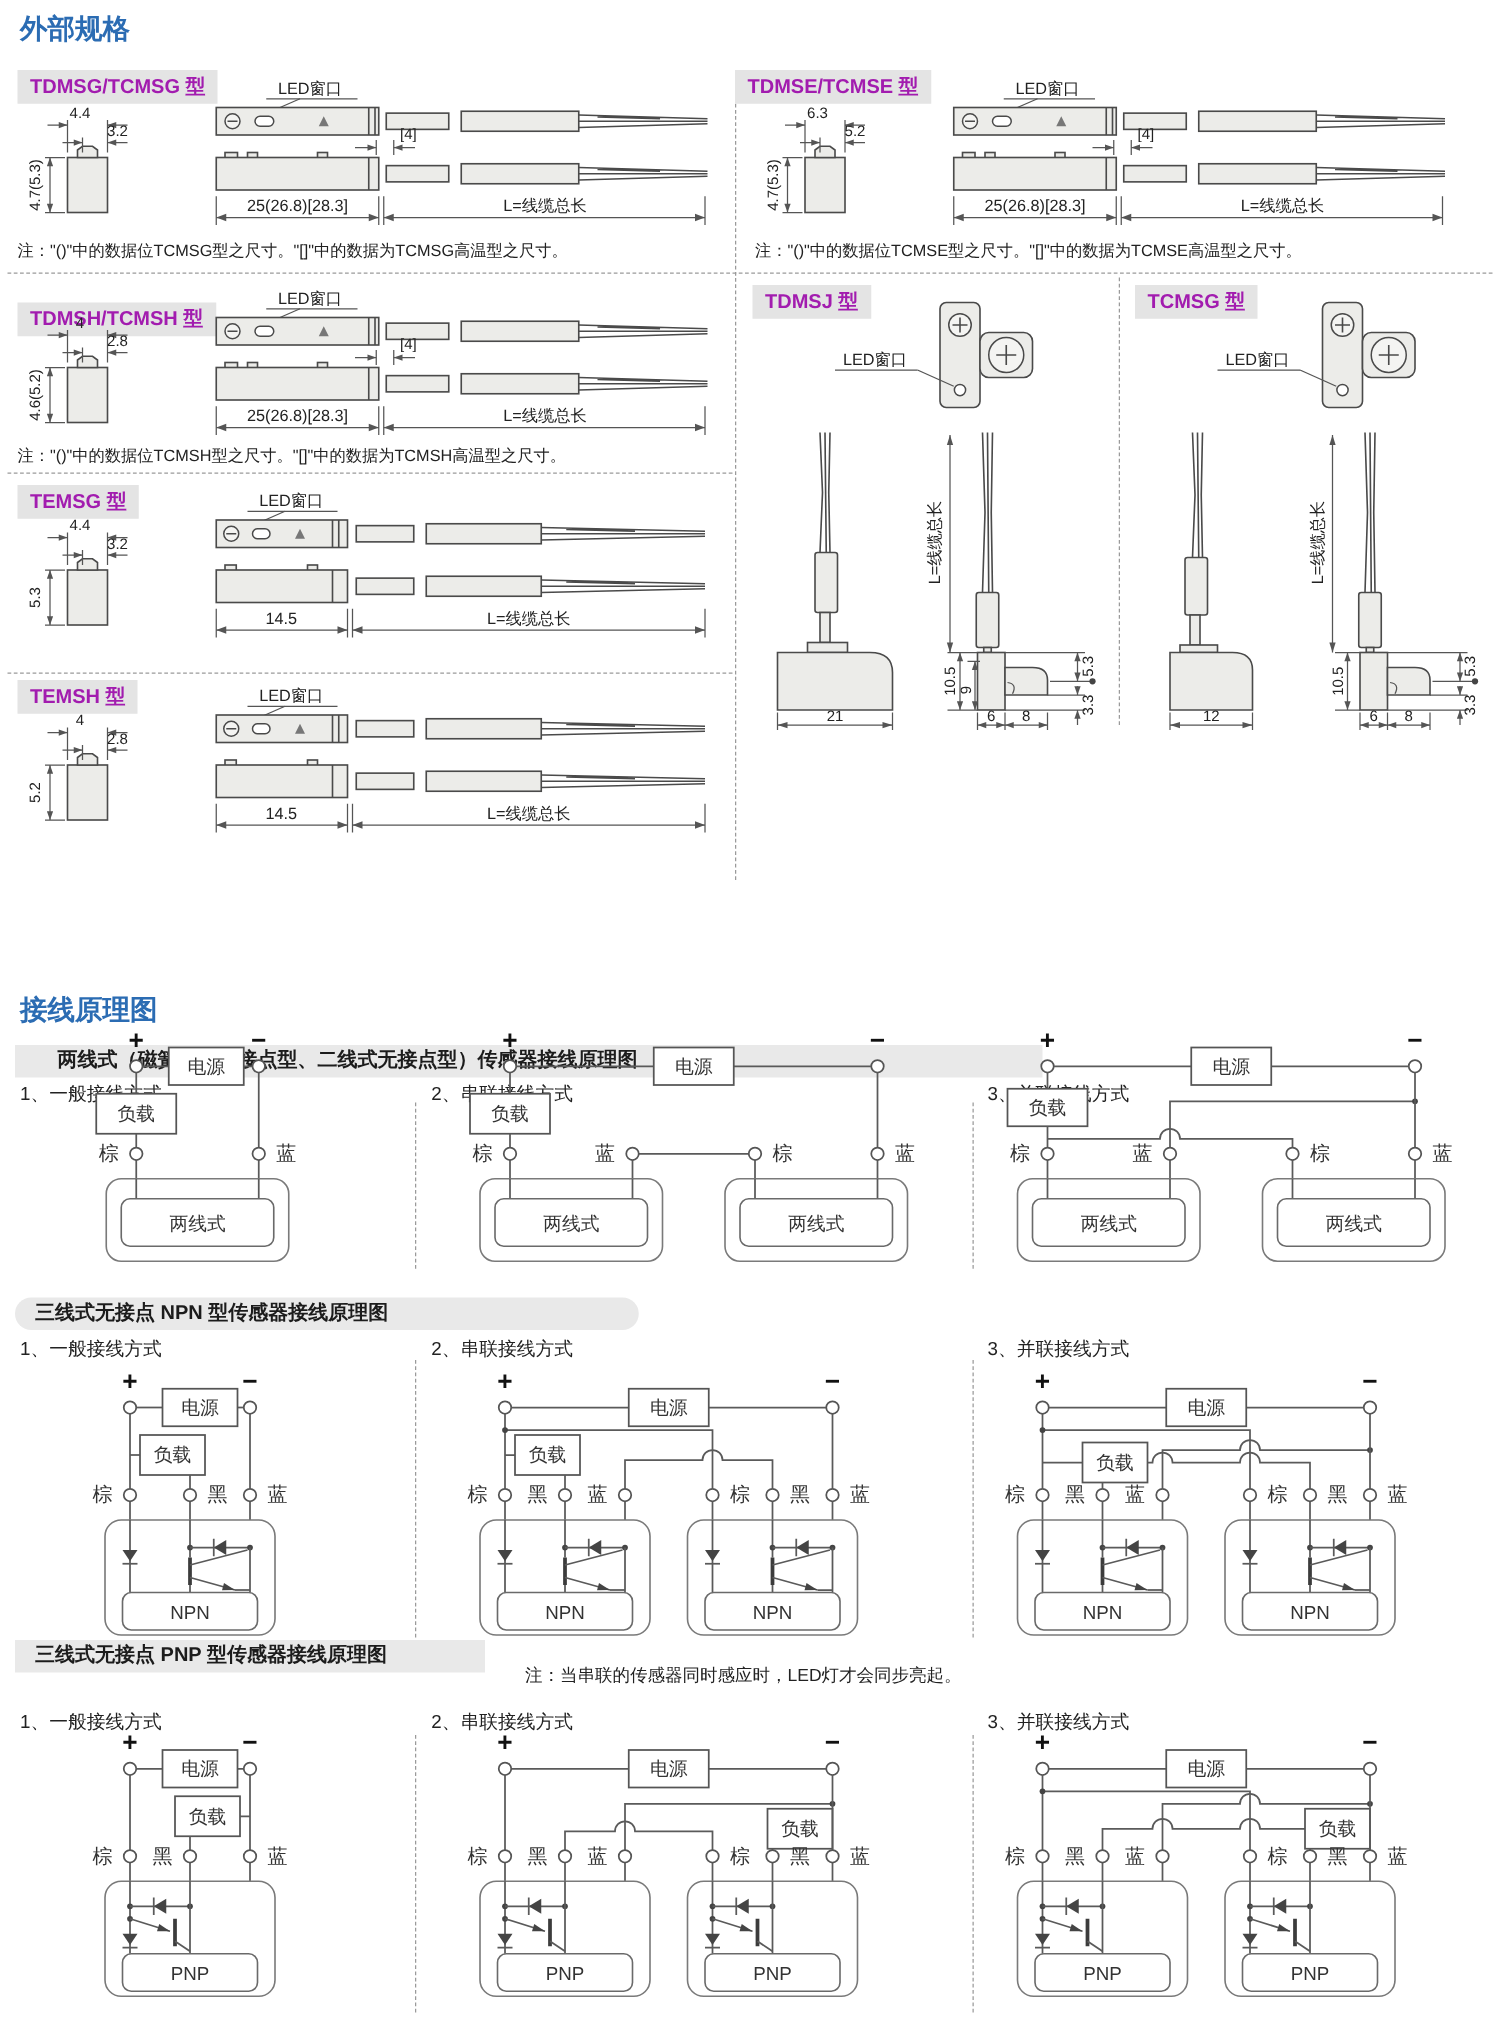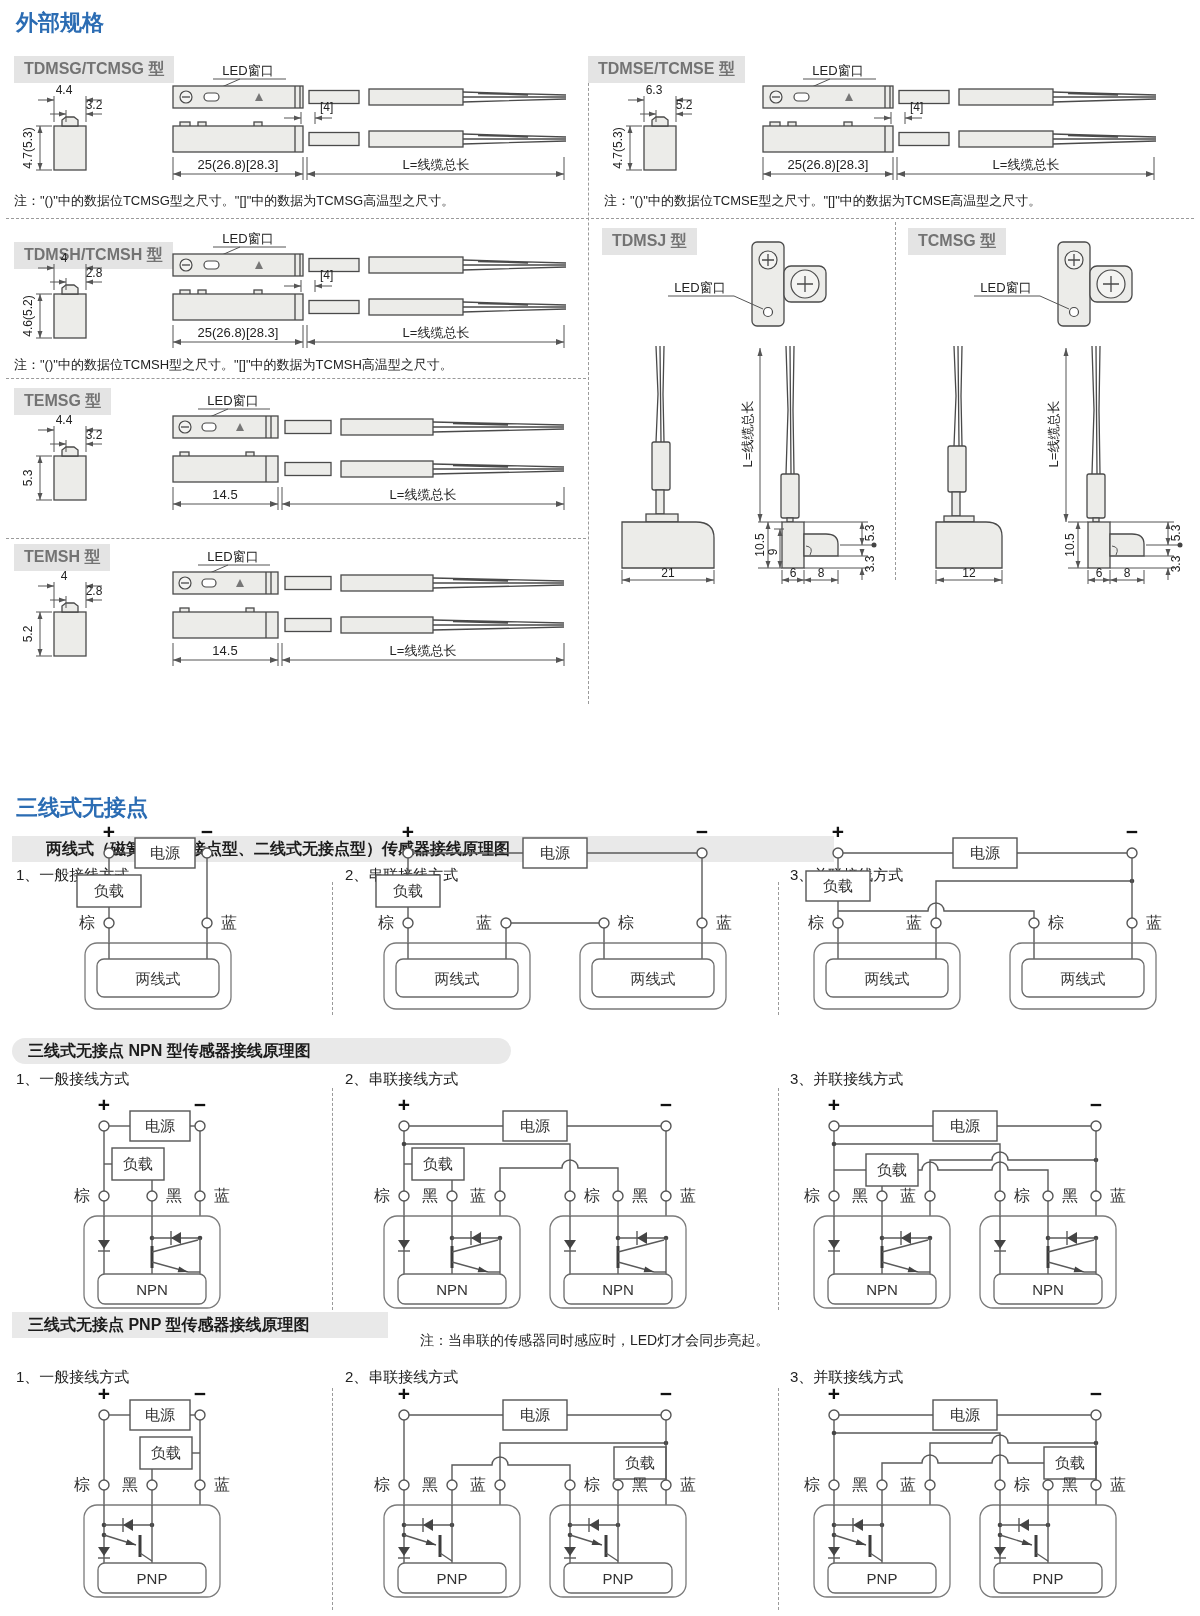--- a/index.html
+++ b/index.html
@@ -1,20 +1,20 @@
 <!DOCTYPE html>
 <html><head>
 <meta charset="utf-8">
 <style>
   html,body{margin:0;padding:0;background:#fff;}
   #canvas{position:relative;width:1200px;height:1616px;background:#ffffff;overflow:hidden;
           font-family:"Liberation Sans","DejaVu Sans",sans-serif;color:#222;}
   .abs{position:absolute;}
   .h-blue{font-size:22px;font-weight:bold;color:#2b6cb3;}
-  .chip{display:inline-block;background:#e4e4e4;padding:3px 10px;font-size:16px;font-weight:bold;color:#737373;white-space:nowrap;}
+  .chip{display:inline-block;background:#e4e4e4;padding:3px 10px;font-size:16px;font-weight:bold;color:#a21caf;white-space:nowrap;}
   .note{font-size:13px;color:#222;white-space:nowrap;}
   .banner{background:#e9e9e9;font-size:16px;font-weight:bold;color:#1c1c1c;line-height:26px;white-space:nowrap;}
   .mode{font-size:15px;color:#222;white-space:nowrap;}
   .dashv{border-left:1px dashed #9a9a9a;width:0;}
   .dashh{border-top:1px dashed #9a9a9a;height:0;}
   svg{font-family:"Liberation Sans","DejaVu Sans",sans-serif;}
   
   .ln{stroke:#4a4a4a;stroke-width:1.3;fill:none;}
   .fillg{fill:#ecece9;stroke:#4a4a4a;stroke-width:1.3;}
   .scr{fill:#f4f4f2;stroke:#4a4a4a;stroke-width:1.2;}
@@ -549,21 +549,21 @@
       <line class="dim" x1="238" y1="336" x2="238" y2="350"></line>
     <line class="dim" x1="182" y1="346" x2="238" y2="346"></line>
     <polygon class="ah" points="182,346 189,343.5 189,348.5"></polygon>
       <polygon class="ah" points="204,346 197,343.5 197,348.5"></polygon>
     <polygon class="ah" points="204,346 211,343.5 211,348.5"></polygon>
       <polygon class="ah" points="238,346 231,343.5 231,348.5"></polygon>
     <text class="tdim" x="193" y="343" text-anchor="middle">6</text>
     <text class="tdim" x="221" y="343" text-anchor="middle">8</text>
   </svg>
 
-  <div class="abs h-blue" style="left:16px;top:793px;">三线式无接点</div>
+  <div class="abs h-blue" style="left:16px;top:793px;">接线原理图</div>
 
   <div class="abs banner" style="left:12px;top:836px;width:788px;padding-left:34px;">两线式（磁簧管式有接点型、二线式无接点型）传感器接线原理图</div>
   <div class="abs mode" style="left:16px;top:866px;">1、一般接线方式</div>
   <div class="abs mode" style="left:345px;top:866px;">2、串联接线方式</div>
   <div class="abs mode" style="left:790px;top:866px;">3、并联接线方式</div>
   <div class="abs dashv" style="left:332px;top:882px;height:133px;"></div>
   <div class="abs dashv" style="left:778px;top:882px;height:133px;"></div>
 
   <svg class="abs" style="left:4px;top:823px;" width="300" height="192" viewBox="0 0 300 192">
     <text class="tplus" x="105" y="16" text-anchor="middle">+</text>

